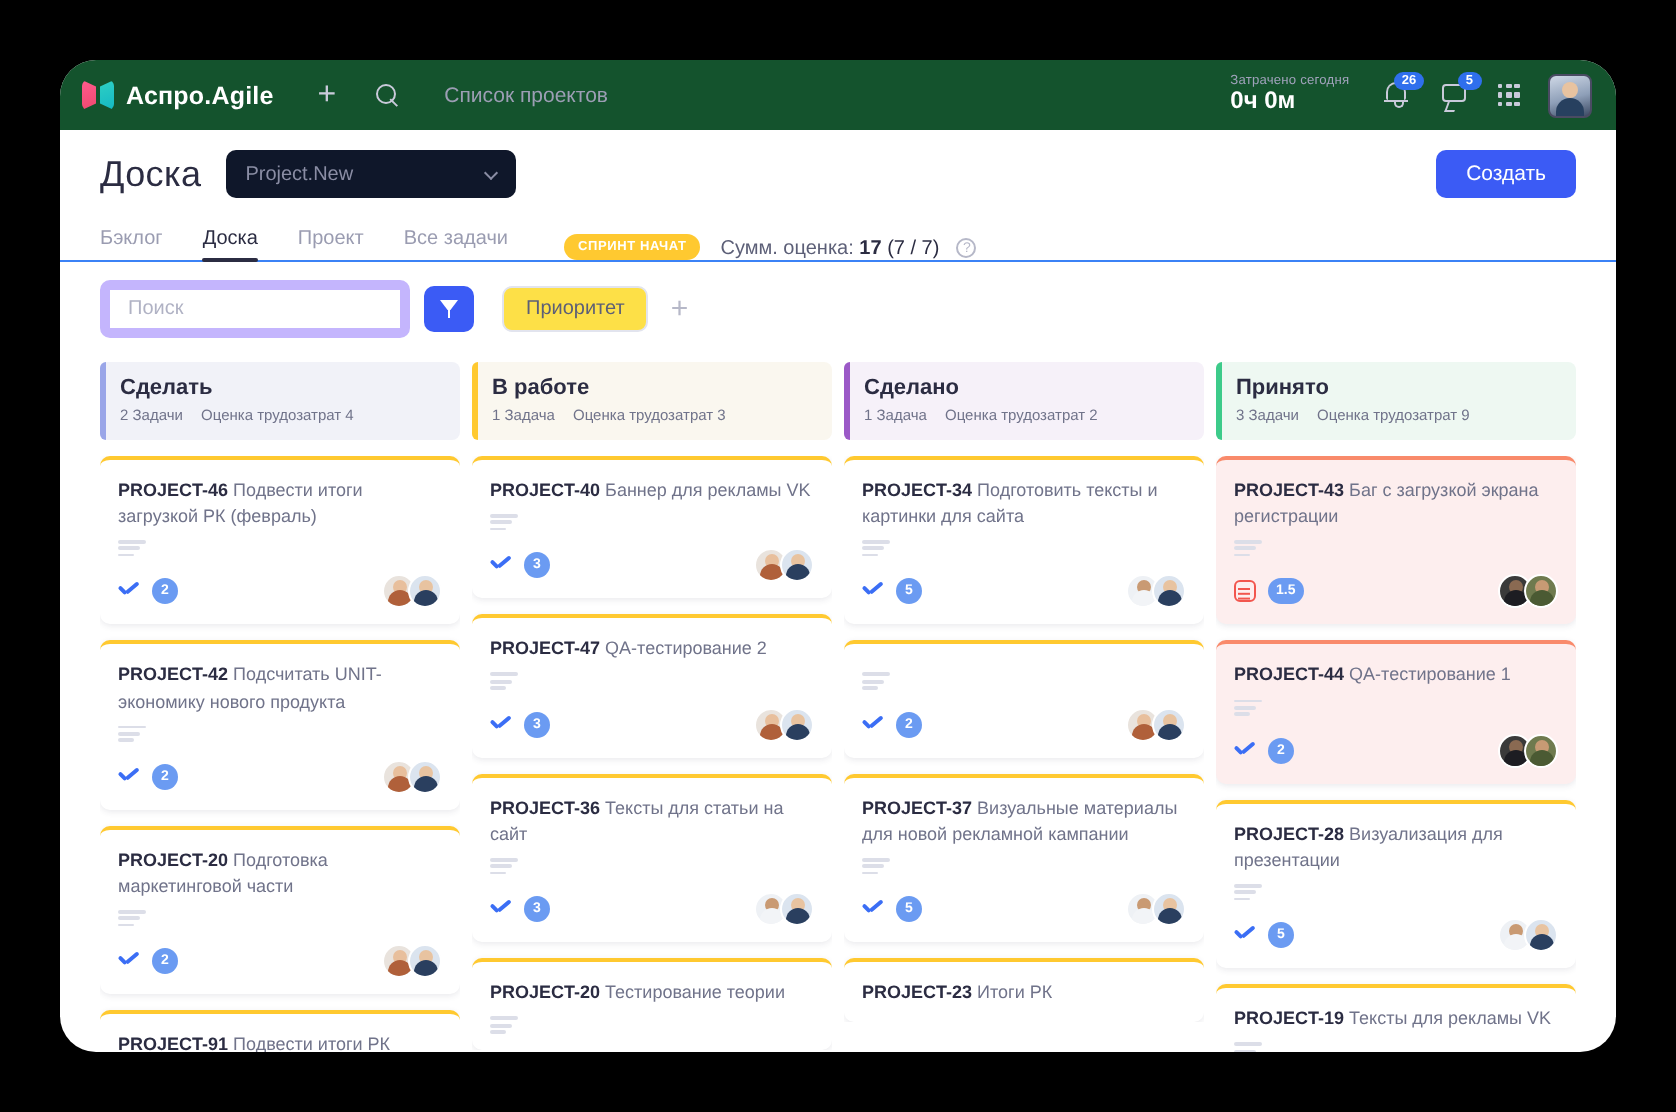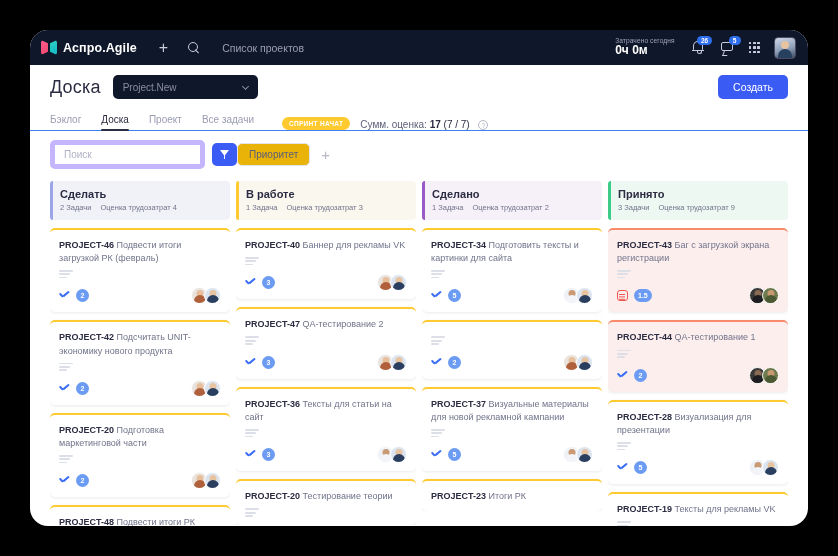--- a/index.html
+++ b/index.html
@@ -16,21 +16,21 @@
     background: #ffffff;
     border-radius: 18px;
     overflow: hidden;
     display: flex;
     flex-direction: column;
   }
 
   
   .topnav {
     height: 35px;
-    background: #0f172a;
+    background: #14532d;
     display: flex;
     align-items: center;
     padding: 0 12px 0 11px;
     flex: 0 0 auto;
   }
   .logo-wrap { display: flex; align-items: center; gap: 6px; }
   .logo-mark {
     width: 16px; height: 15px; position: relative; display: block;
   }
   .logo-mark .lhalf, .logo-mark .rhalf {
@@ -155,22 +155,22 @@
   }
   .funnel { width:9px; height:9px; position:relative; }
   .funnel::before{
     content:""; position:absolute; left:0; top:0; width:9px; height:5px;
     background:#fff; clip-path: polygon(0 0, 100% 0, 58% 100%, 42% 100%);
   }
   .funnel::after{
     content:""; position:absolute; left:3.6px; top:4.5px; width:1.6px; height:4.2px; background:#fff;
   }
   .prio-btn {
-    margin-left: 0; height:23px; border:1px solid #e2e4ee; border-radius:5px;
-    background:#eab308; font-size:10px; color:#5c5f77; padding: 0 11px; cursor:pointer;
+    margin-left: 14px; height:23px; border:1px solid #e2e4ee; border-radius:5px;
+    background:#fde047; font-size:10px; color:#5c5f77; padding: 0 11px; cursor:pointer;
     font-family: inherit;
   }
   .add-plus { margin-left: 11px; color:#b6b8c8; font-size:15px; cursor:pointer; font-weight:300; line-height:1; }
 
   
   .board {
     flex: 1 1 auto; display: flex; gap: 6px; padding: 4px 20px 0 20px;
     overflow: hidden;
     justify-content: flex-end;
   }
@@ -384,21 +384,21 @@
           <div class="card-foot">
             <span class="chk"></span>
             <span class="est-badge">2</span>
             <span class="avatars">
                 <span class="av f"></span>
                 <span class="av m"></span>
               </span>
           </div>
         </div>
         <div class="card">
-          <div class="card-title"><b>PROJECT-48</b> <span>Подвести итоги РК</span></div>
+          <div class="card-title"><b>PROJECT-91</b> <span>Подвести итоги РК</span></div>
 
         </div>
       </div>
     </div>
 
     <div class="column">
       <div class="col-head" id="ch1" style="background: rgb(250, 247, 239);">
         <div class="col-name">В работе</div>
         <div class="col-meta">
           <span>1 Задача</span>

